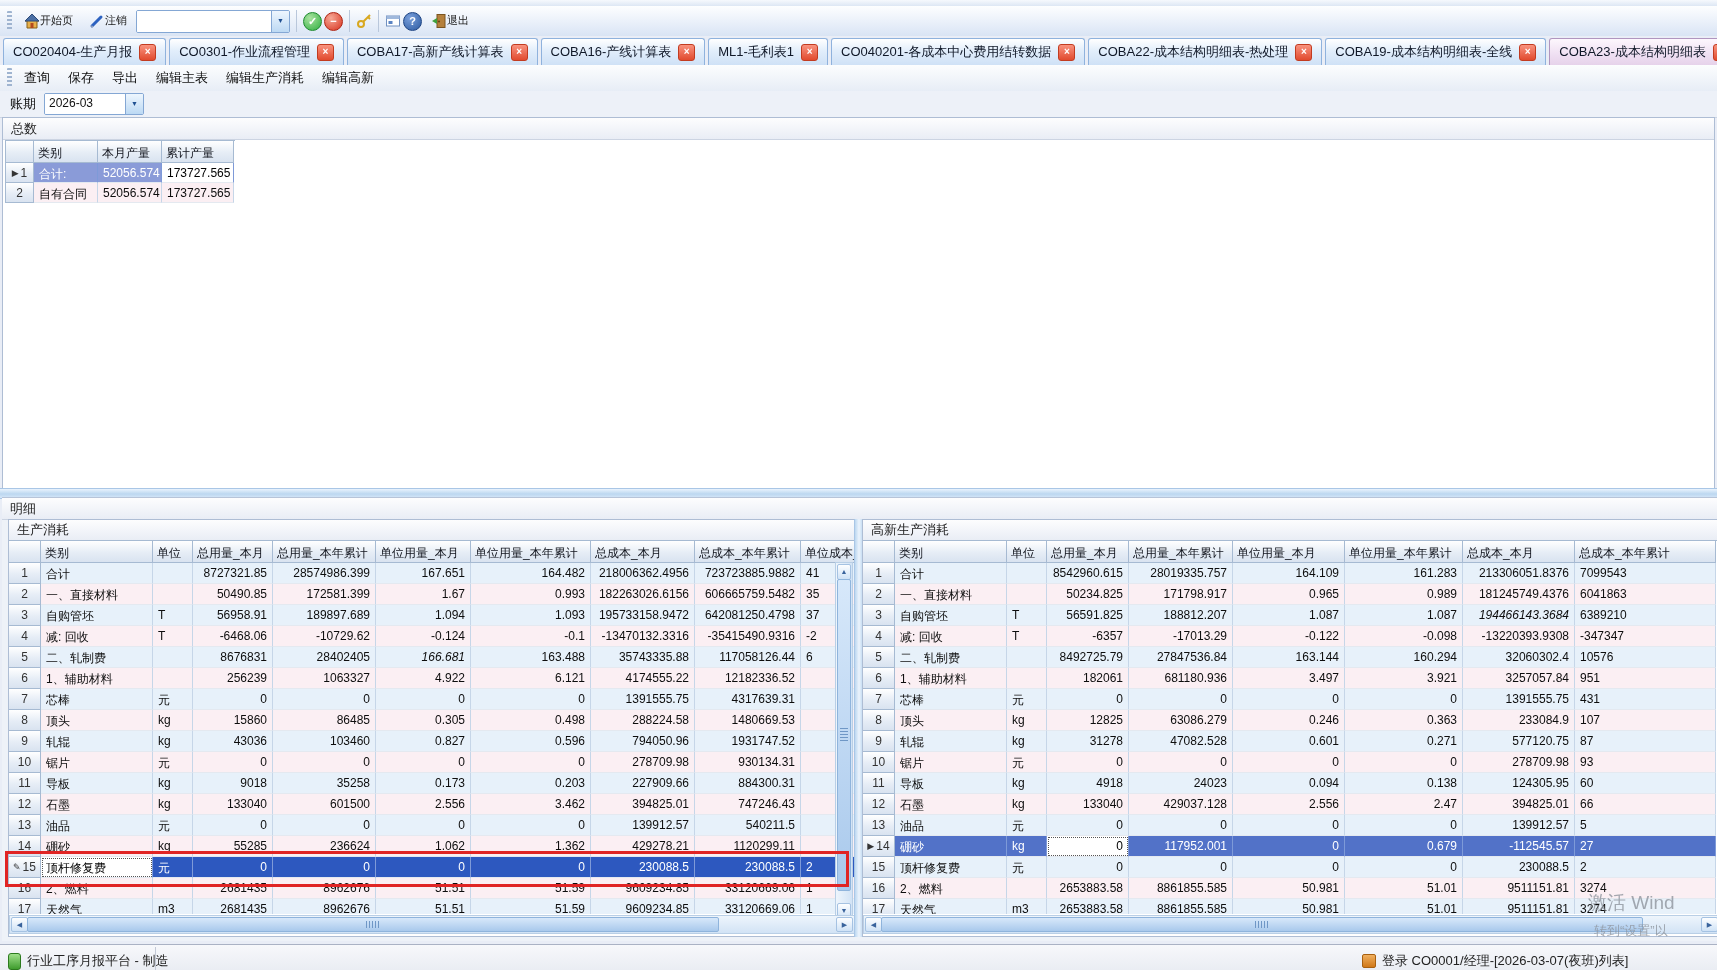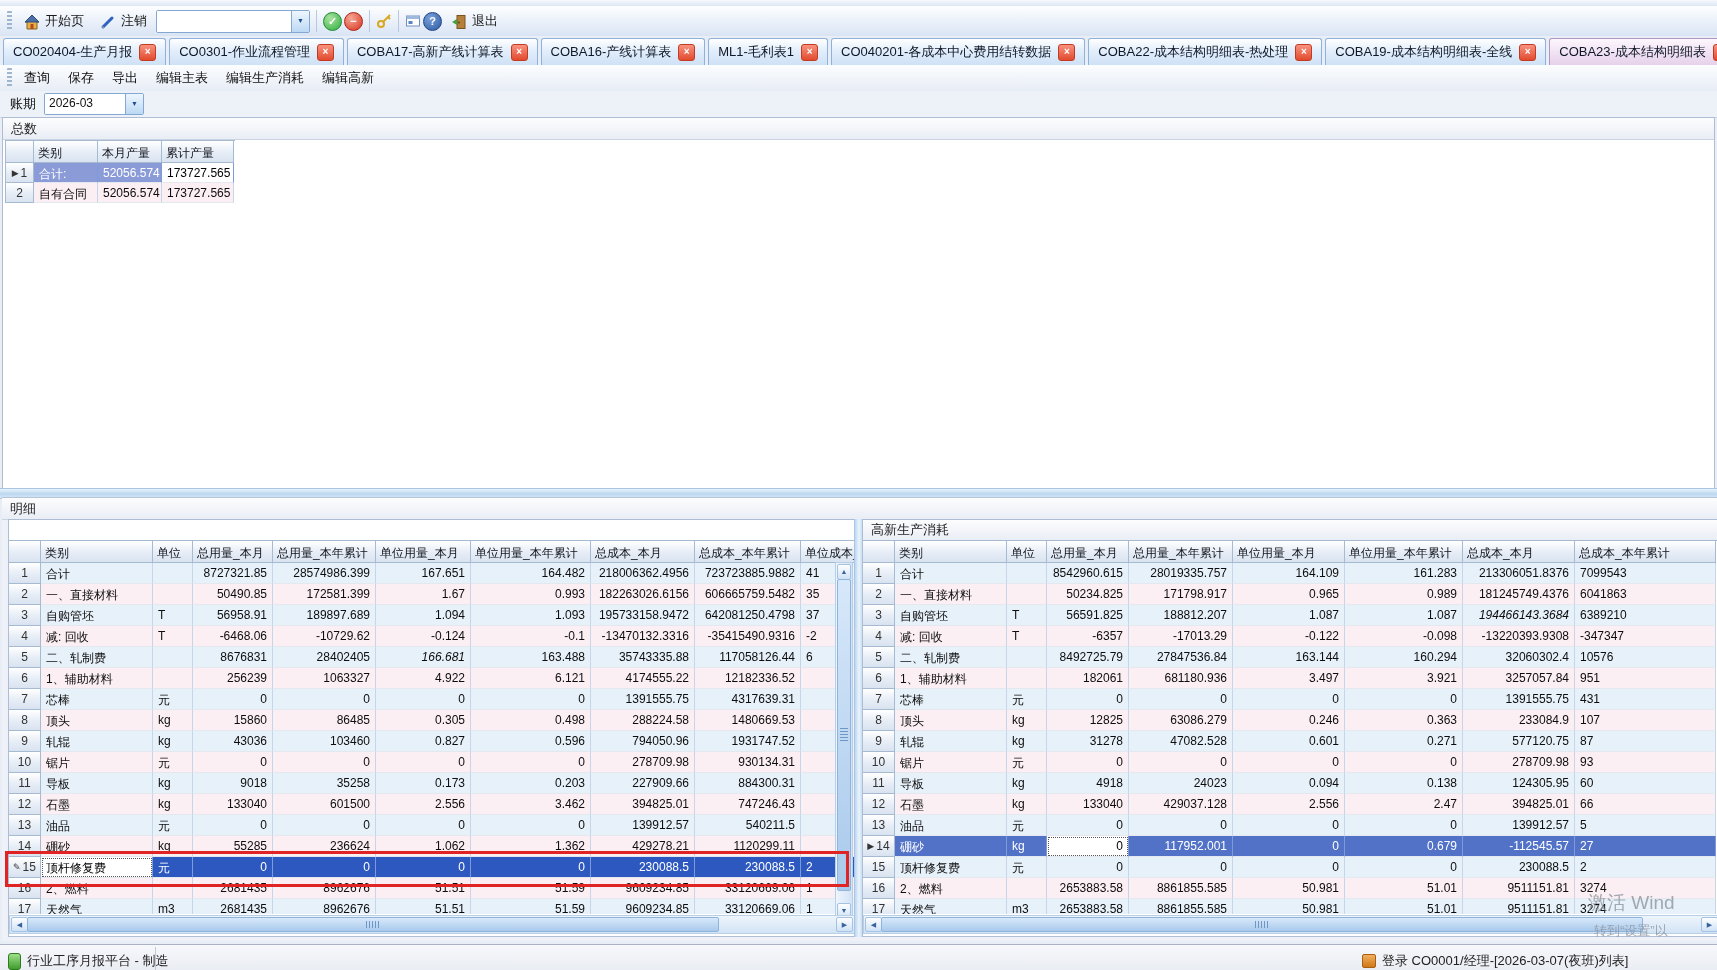--- a/index.html
+++ b/index.html
@@ -9,21 +9,21 @@
   .abs{position:absolute}
 
   
   #topstrip{left:0;right:0;top:0;height:6px;background:linear-gradient(#f6f9fd,#dde7f4);border-bottom:1px solid #cdd8e8}
 
   
   #toolbar{left:0;right:0;top:6px;height:30px;display:flex;align-items:center;gap:2px;
            background:linear-gradient(#fdfeff,#e4ecf8 70%,#d9e4f4);border-bottom:1px solid #c2d0e4;padding:0 4px}
   .grip{width:5px;height:20px;margin:0 3px;
         background:repeating-linear-gradient(#9fb4d0 0 2px,transparent 2px 4px);border-radius:1px}
-  .tbtn{display:flex;align-items:flex-end;gap:5px;padding:2px 7px;font-size:13px;color:#1a1a1a;border-radius:2px;cursor:default}
+  .tbtn{display:flex;align-items:flex-start;padding:2px 7px;font-size:11px;color:#1a1a1a;border-radius:2px;cursor:default}
   .sep{width:1px;height:22px;background:#b9c7db;margin:0 4px}
   .circle{width:17px;height:17px;border-radius:50%;color:#fff;font-size:11px;line-height:16px;text-align:center;font-weight:bold}
   .circle.green{background:radial-gradient(circle at 35% 30%,#a9e3a0,#2fae3f);border:1px solid #1d8a2d}
   .circle.red{background:radial-gradient(circle at 35% 30%,#f6a896,#d8331f);border:1px solid #b02312}
   .circle.blue{background:radial-gradient(circle at 35% 30%,#7aa0dc,#2c5aa0);border:1px solid #1d4484}
   .combo{display:flex;height:21px;border:1px solid #84a7d4;background:#fff;border-radius:2px;overflow:hidden}
   .combo-field{flex:1;padding:2px 4px;font-size:12px;background:#fff;white-space:nowrap}
   .combo-btn{width:17px;background:linear-gradient(#eef6fe,#bcd9f4);border-left:1px solid #84a7d4;
              color:#1e4f91;font-size:7px;line-height:20px;text-align:center}
   #toolbar-combo{width:152px}
@@ -257,20 +257,21 @@
         </div>
       </div>
   </div>
 
   <div id="hsplit" class="abs"></div>
 
   <div id="detail-panel" class="abs">
     <div class="caption">明细</div>
 
     <div id="subpanel-left" class="subpanel">
+      <div class="caption sub">生产消耗</div>
       <div class="gridwrap">
           <div id="left-grid" class="grid">
             <div class="g-h">
               <div class="g-c g-hc" style="width: 32px;"></div>
               <div class="g-c g-hcell" style="width: 112px;">类别</div>
               <div class="g-c g-hcell" style="width: 40px;">单位</div>
               <div class="g-c g-hcell" style="width: 80px;">总用量_本月</div>
               <div class="g-c g-hcell" style="width: 103px;">总用量_本年累计</div>
               <div class="g-c g-hcell" style="width: 95px;">单位用量_本月</div>
               <div class="g-c g-hcell" style="width: 120px;">单位用量_本年累计</div>

